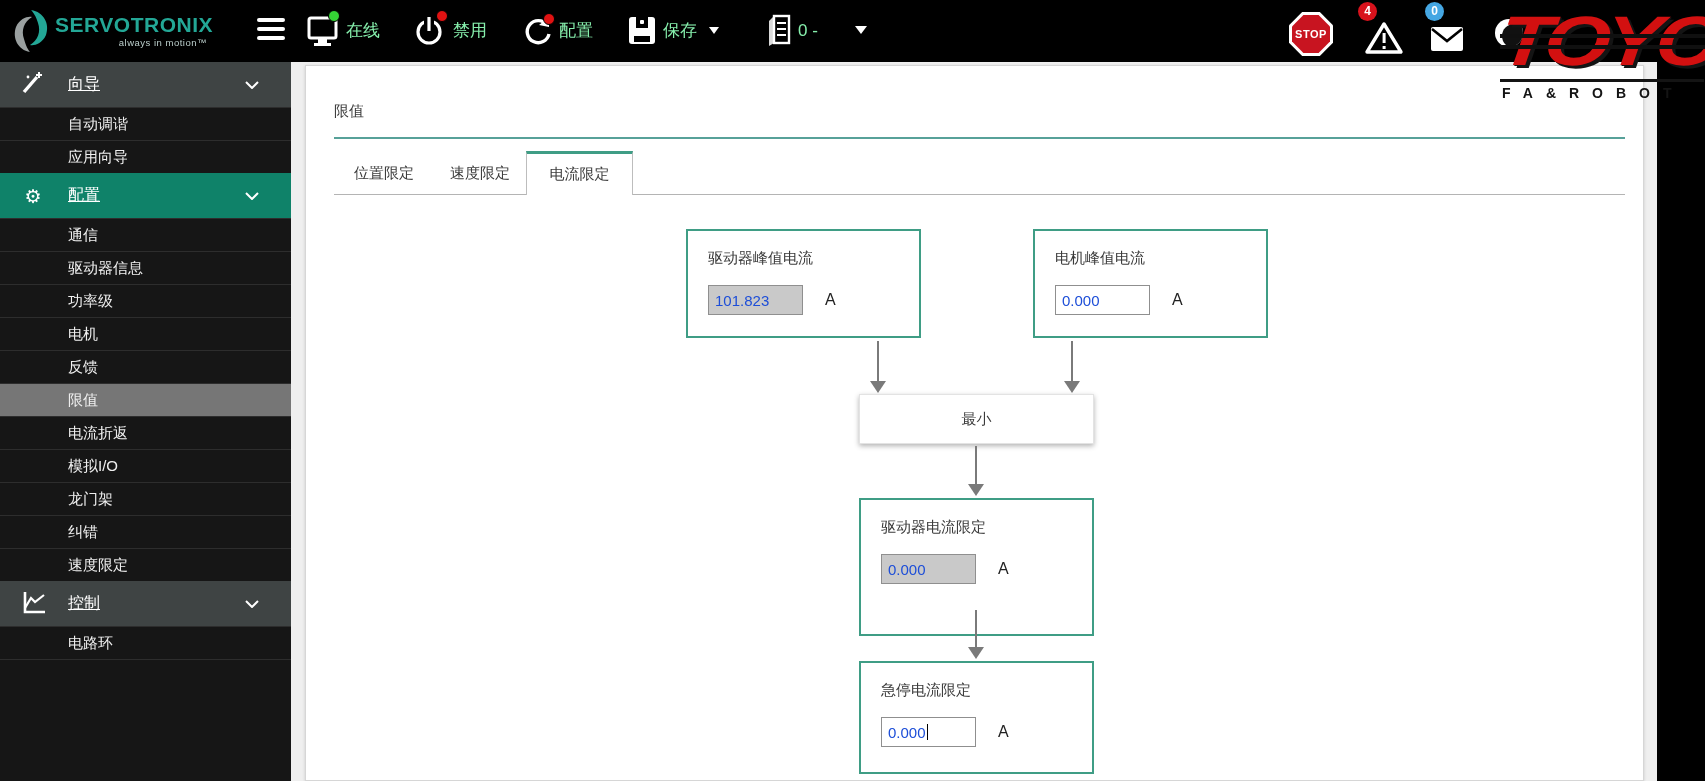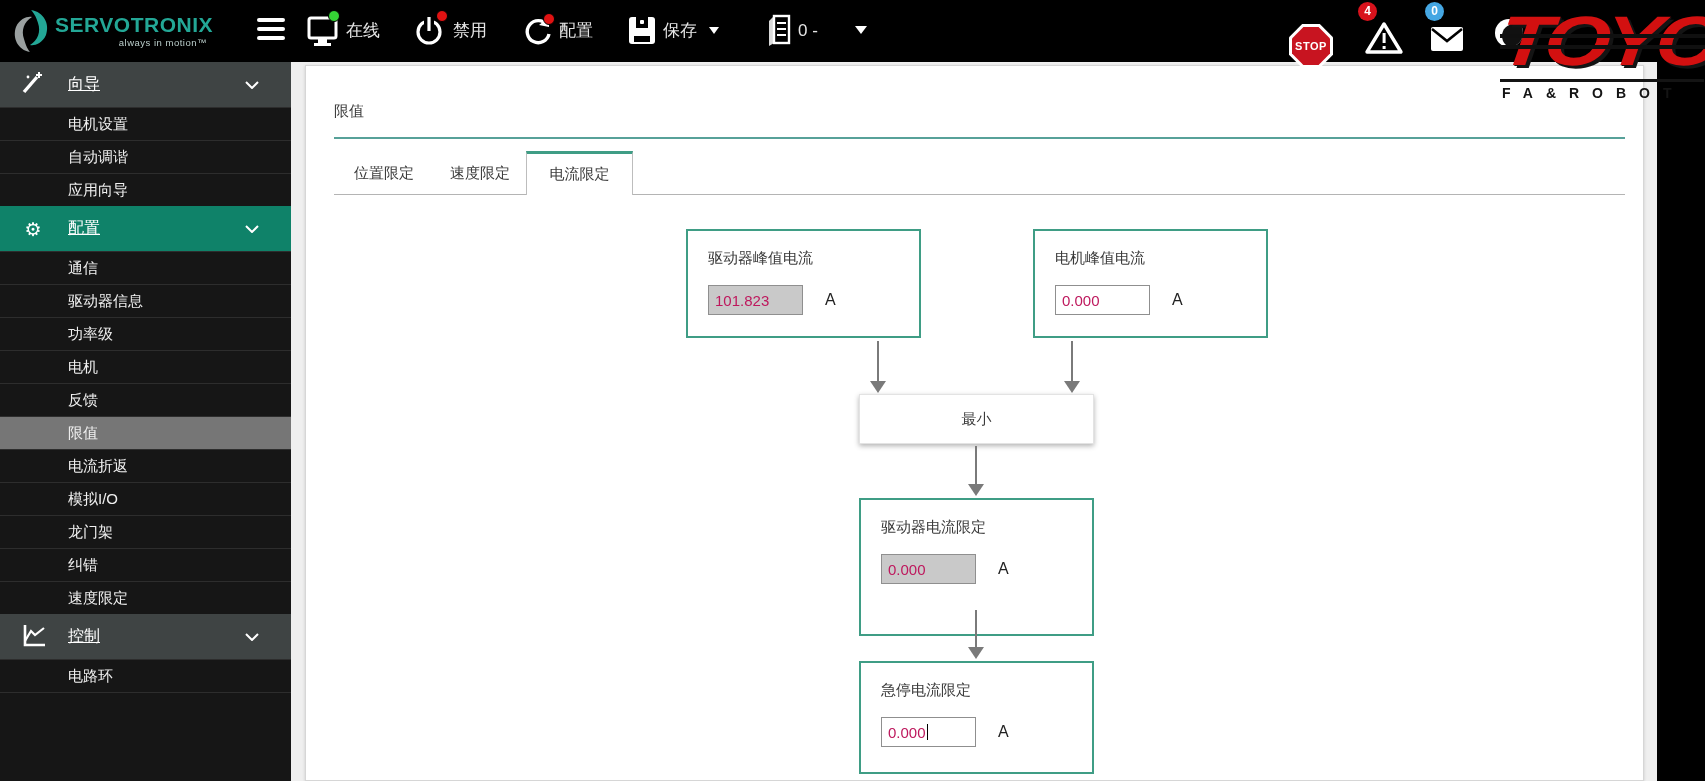--- a/index.html
+++ b/index.html
@@ -5,21 +5,21 @@
   * { margin:0; padding:0; box-sizing:border-box; }
   html,body { width:1705px; height:781px; overflow:hidden; background:#000;
     font-family:"Liberation Sans","DejaVu Sans",sans-serif; }
   .abs { position:absolute; }
 
   
   #topbar { position:absolute; left:0; top:0; width:1705px; height:62px; background:#000; z-index:3; }
   .brandname { font-size:21px; font-weight:bold; color:#23a796; letter-spacing:.5px; }
   .tagline { font-size:9.5px; color:#bccfcc; text-align:right; margin-top:0; letter-spacing:.5px; }
   .hamb span { display:block; width:28px; height:4px; background:#fff; border-radius:2px; margin-bottom:5px; }
-  .tblabel { color:#e5e5e5; font-size:17px; line-height:22px; white-space:nowrap; }
+  .tblabel { color:#86efac; font-size:17px; line-height:22px; white-space:nowrap; }
   .dot { position:absolute; width:12px; height:12px; border-radius:50%; border:1px solid #000; }
   .dot.green { background:#35d435; } .dot.red { background:#e01212; }
   .caret { width:0; height:0; border-left:6px solid transparent; border-right:6px solid transparent; border-top:8px solid #fff; }
   .caret.sm { border-left-width:5px; border-right-width:5px; border-top-width:7px; }
   .badge { position:absolute; width:19px; height:19px; border-radius:50%; color:#fff; font-size:12px; font-weight:bold;
            text-align:center; line-height:19px; z-index:5; }
   .badge.red { background:#d8121c; } .badge.blue { background:#45a7e3; }
   .stop-outer { position:absolute; width:44px; height:44px; background:#fff;
     clip-path:polygon(30% 0,70% 0,100% 30%,100% 70%,70% 100%,30% 100%,0 70%,0 30%); }
   .stop-inner { position:absolute; left:3px; top:3px; width:38px; height:38px; background:#c81420;
@@ -67,21 +67,21 @@
   #tabstrip { position:absolute; left:28px; top:128px; width:1291px; border-bottom:1px solid #b4b4b4; }
   #tabs { position:absolute; left:28px; top:85px; height:44px; display:flex; z-index:2; }
   .tab { height:43px; font-size:15px; color:#3a3a3a; text-align:center; line-height:43px; cursor:pointer; }
   .tab.active { background:#fff; border-top:3px solid #3f9d85; border-left:1px solid #bdbdbd;
     border-right:1px solid #bdbdbd; height:44px; line-height:40px; }
 
   
   .fbox { position:absolute; width:235px; background:#fff; border:2px solid #3f9d85; padding:14px 20px; }
   .fbox .blabel { font-size:15px; color:#3a3a3a; margin-top:4px; }
   .frow { display:flex; align-items:center; margin-top:17px; }
-  .field { width:95px; height:30px; border:1px solid #8f8f8f; background:#fff; font-size:15px; color:#be185d;
+  .field { width:95px; height:30px; border:1px solid #8f8f8f; background:#fff; font-size:15px; color:#1d4ed8;
     display:flex; align-items:center; padding:0 6px; }
   .field.disabled { background:#c9c9c9; }
   .unit { margin-left:22px; font-size:16px; color:#222; }
   .tcursor { display:inline-block; width:1px; height:16px; background:#000; margin-left:1px; }
   .minbox { position:absolute; width:235px; height:50px; background:#fff; border:1px solid #e3e3e3;
     box-shadow:0 2px 5px rgba(0,0,0,.3); font-size:15px; color:#3a3a3a; text-align:center; line-height:48px; }
   .arrow { position:absolute; width:16px; }
   .arrow::before { content:""; position:absolute; left:7px; top:0; width:2px; height:calc(100% - 11px); background:#7a7a7a; }
   .arrow::after { content:""; position:absolute; left:0; bottom:0; width:0; height:0;
     border-left:8px solid transparent; border-right:8px solid transparent; border-top:12px solid #7a7a7a; }
@@ -138,21 +138,21 @@
   <svg class="abs" style="left:766px;top:14px" width="26" height="34" viewBox="0 0 26 34">
     <path d="M8 2 L3 7 L3 32 L8 29 Z" fill="#d9d9d9"></path>
     <rect x="8" y="2" width="15" height="27" fill="none" stroke="#fff" stroke-width="2.4"></rect>
     <line x1="11" y1="9" x2="20" y2="9" stroke="#fff" stroke-width="2"></line>
     <line x1="11" y1="15" x2="20" y2="15" stroke="#fff" stroke-width="2"></line>
     <line x1="11" y1="21" x2="20" y2="21" stroke="#fff" stroke-width="2"></line>
   </svg>
   <div class="abs tblabel" style="left:798px;top:20px">0 -</div>
   <div class="abs caret" style="left:855px;top:26px"></div>
 
-  <div class="abs" style="left:1289px;top:24px;width:20px;height:44px">
+  <div class="abs" style="left:1289px;top:12px;width:20px;height:44px">
     <div class="stop-outer"></div>
     <div class="stop-inner">STOP</div>
   </div>
 
   <div class="badge red" style="left:1358px;top:2px">4</div>
   <svg class="abs" style="left:1364px;top:21px" width="40" height="34" viewBox="0 0 40 34">
     <path d="M20 3 L37 31 L3 31 Z" fill="#000" stroke="#fff" stroke-width="3.4" stroke-linejoin="round"></path>
     <rect x="18.6" y="12" width="3" height="10" fill="#fff"></rect>
     <rect x="18.6" y="25" width="3" height="3" fill="#fff"></rect>
   </svg>
@@ -185,21 +185,20 @@
         <line x1="19" y1="2" x2="19" y2="8" stroke="#fff" stroke-width="2"></line>
         <line x1="16" y1="5" x2="22" y2="5" stroke="#fff" stroke-width="2"></line>
         <circle cx="8" cy="7" r="1.4" fill="#fff"></circle>
       </svg>
     </span>
     <span class="lbl">向导</span>
     <svg class="chev" width="14" height="8" viewBox="0 0 14 8">
       <polyline points="1,1 7,7 13,1" fill="none" stroke="#fff" stroke-width="2"></polyline>
       </svg>
   </div>
-  <div class="sbitem">电机设置</div>
   <div class="sbitem">自动调谐</div>
   <div class="sbitem">应用向导</div>
 
   <div class="sbheader teal">
     <span class="icon gearglyph">⚙</span>
     <span class="lbl">配置</span>
     <svg class="chev" width="14" height="8" viewBox="0 0 14 8">
       <polyline points="1,1 7,7 13,1" fill="none" stroke="#fff" stroke-width="2"></polyline>
       </svg>
   </div>

